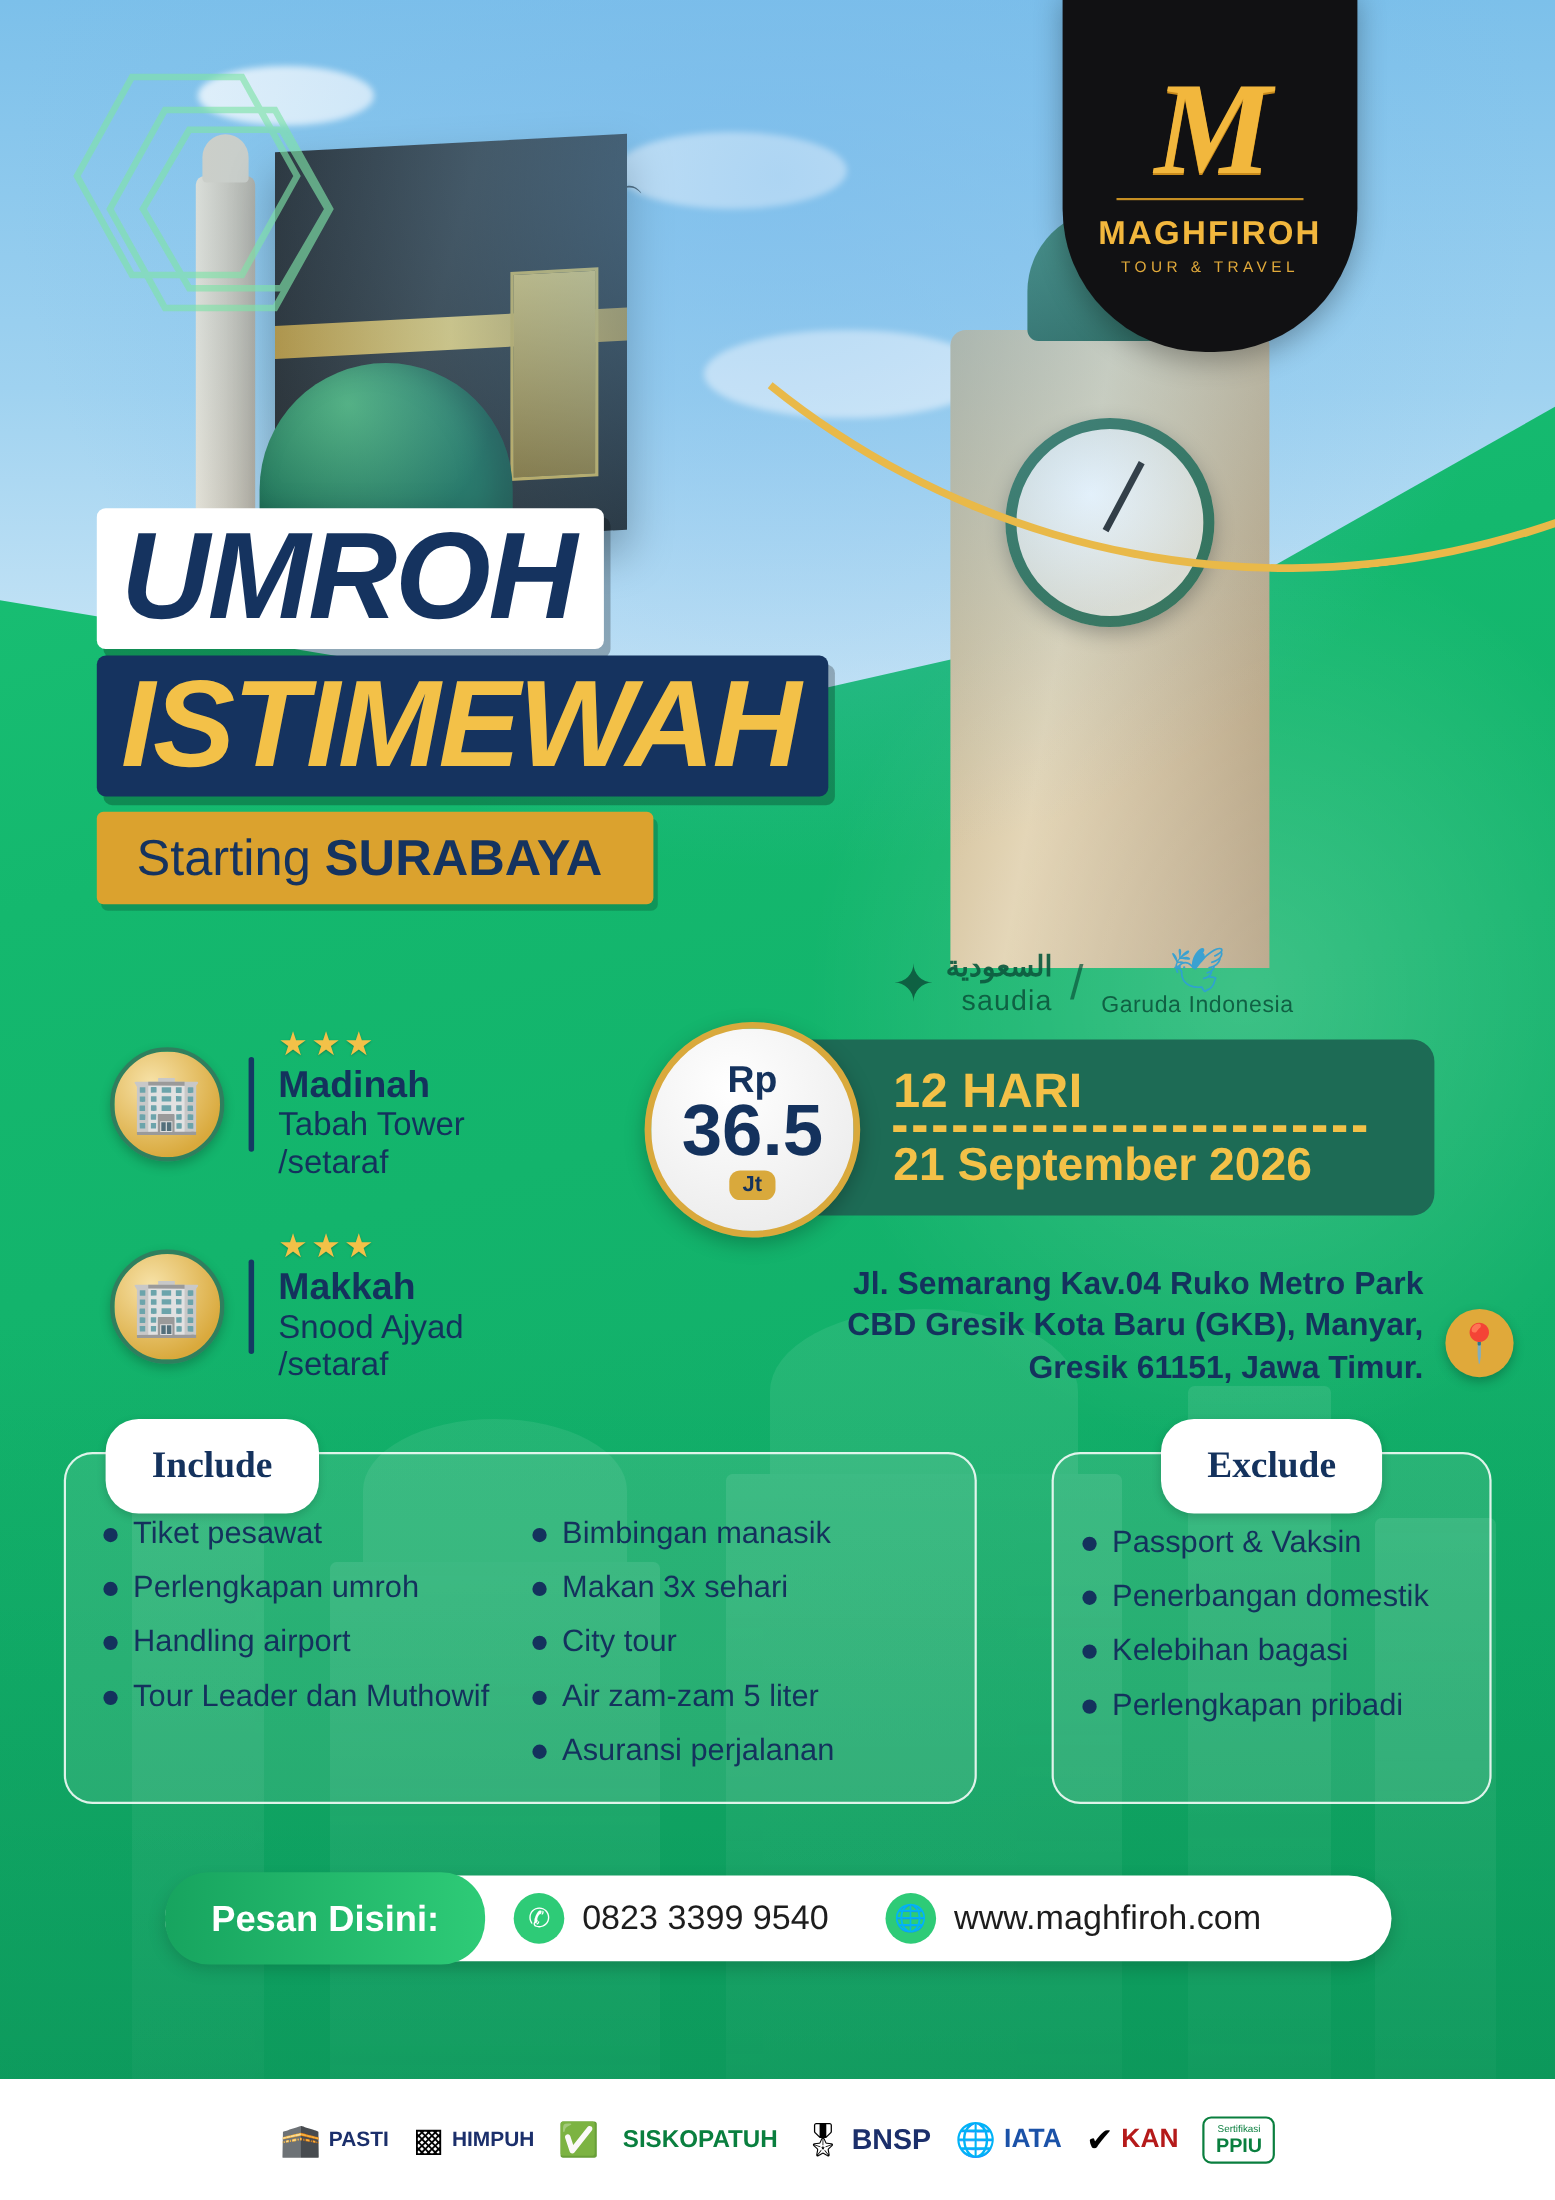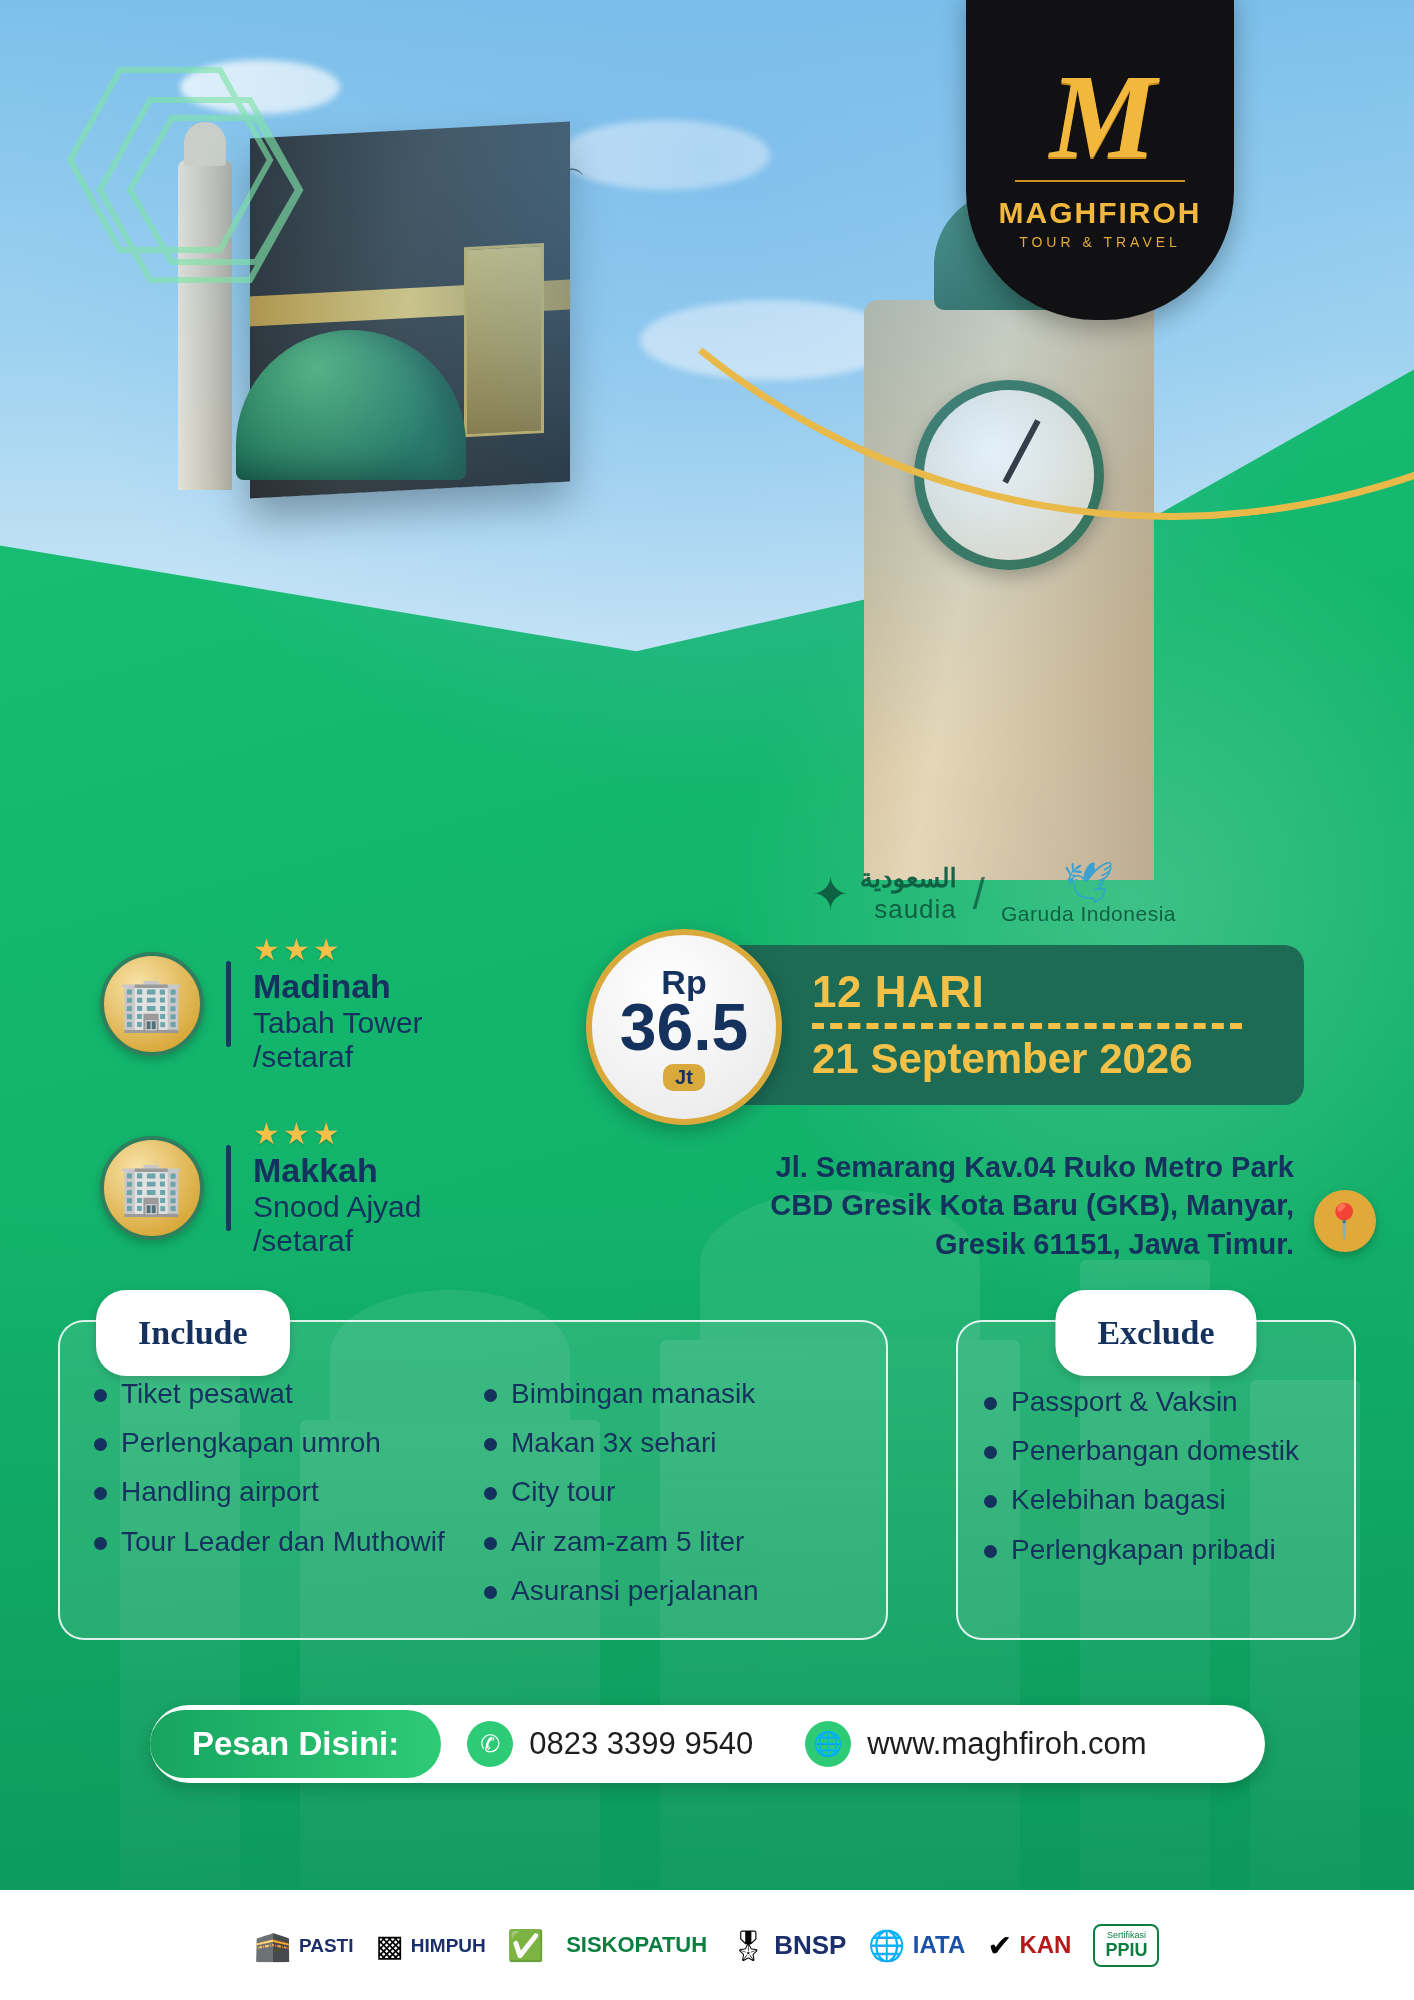--- a/index.html
+++ b/index.html
@@ -283,21 +283,21 @@
 
   
   .cta {
     position: absolute; left: 150px; top: 1705px;
     width: 1115px; height: 78px;
     background: #ffffff; border-radius: 40px;
     display: flex; align-items: center;
     box-shadow: 0 6px 16px rgba(0,0,0,.18);
   }
   .cta-left {
-    height: 68px; padding: 0 42px;
+    height: 84px; padding: 0 42px;
     background: linear-gradient(90deg,#17a45f,#2ecb77);
     border-radius: 40px 40px 40px 40px;
     display:flex; align-items:center;
     color: #ffffff; font-size: 33px; font-weight: bold;
   }
   .cta-item { display:flex; align-items:center; gap: 16px; padding: 0 26px; }
   .cta-badge {
     width: 46px; height: 46px; border-radius: 50%;
     display:flex; align-items:center; justify-content:center;
     color: #fff; font-size: 24px;
@@ -372,20 +372,27 @@
   <div class="arc" style="left:-180px;top:-430px;width:1500px;height:1500px;transform:rotate(14deg);"></div>
   <div class="arc arc2" style="left:420px;top:-980px;width:1500px;height:1500px;transform:rotate(-6deg);"></div>
 
   <div class="logo-card">
     <div class="logo-mark">M</div>
     <div class="logo-divider"></div>
     <div class="logo-name">MAGHFIROH</div>
     <div class="logo-sub">TOUR &amp; TRAVEL</div>
   </div>
 
+  <div class="headline">
+    <div class="h-line1">UMROH</div><br>
+    <div class="h-line2">ISTIMEWAH</div><br>
+    <div class="starting-bar">
+      <span>Starting </span><b>SURABAYA</b>
+    </div>
+  </div>
 
   <div class="hotels">
     <div class="hotel-row">
       <div class="hotel-badge">
           <span class="hotel-icon">🏢</span>
         </div>
       <div class="hotel-sep"></div>
       <div>
         <div class="stars">★★★</div>
         <div class="hotel-city">Madinah</div>

